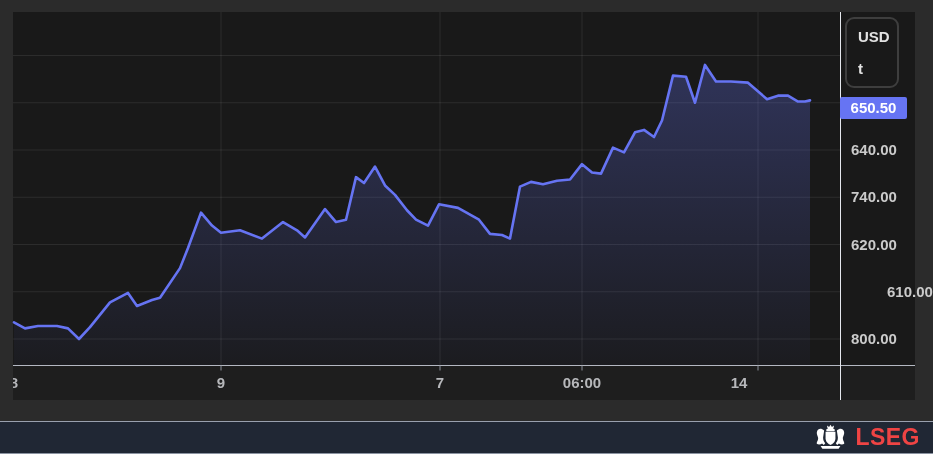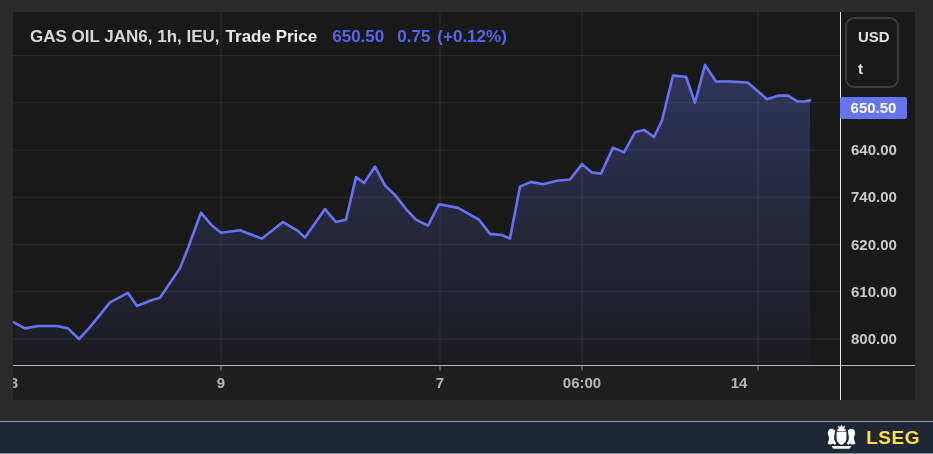--- a/index.html
+++ b/index.html
@@ -21,21 +21,21 @@
   .ytick{position:absolute;left:851px;font-size:15px;font-weight:600;color:#cbcbcb;}
   .usd-box{position:absolute;left:845px;top:17px;width:54px;height:71px;border:2px solid #3e3e3e;
            border-radius:9px;box-sizing:border-box;color:#e2e2e2;font-size:15px;font-weight:600;}
   .usd-top{position:absolute;left:11px;top:9px;}
   .usd-bottom{position:absolute;left:11px;top:41px;}
   .price-tag{position:absolute;left:840px;width:67px;height:22px;background:#6674f3;border-radius:2px;
              color:#ffffff;font-size:15px;font-weight:700;line-height:22px;text-align:center;}
   .bottom-bar{position:absolute;left:0;top:421px;width:933px;height:31px;background:#202734;
               border-top:1px solid #99a0ae;border-bottom:1px solid #8b93a1;}
   .lseg-wrap{position:absolute;right:13px;top:2px;height:27px;display:flex;align-items:center;gap:9px;}
-  .lseg-text{color:#fde047;font-size:19px;font-weight:700;letter-spacing:0.5px;line-height:27px;}
+  .lseg-text{color:#ef4444;font-size:23px;font-weight:700;letter-spacing:0.5px;line-height:27px;}
   .crest{width:31px;height:27px;}
 </style>
 </head>
 <body>
 
 <div class="stage">
 
   <div class="panel"></div>
   <div class="axis-strip"></div>
 
@@ -68,36 +68,33 @@
         <line x1="440" x2="440" y1="365.5" y2="370.5" stroke="#8a8f99" stroke-width="1"></line>
         <line x1="582" x2="582" y1="365.5" y2="370.5" stroke="#8a8f99" stroke-width="1"></line>
         <line x1="758" x2="758" y1="365.5" y2="370.5" stroke="#8a8f99" stroke-width="1"></line>
       </g>
   </svg>
 
   <div class="hit" style="left:13px;top:12px;width:827px;height:353px;"></div>
   <div class="hit" style="left:841px;top:12px;width:74px;height:388px;"></div>
   <div class="hit" style="left:13px;top:366px;width:827px;height:34px;"></div>
 
-  <div class="title-row">
-    <span class="t-sym">GAS OIL JAN6, 1h, IEU,</span><span class="t-field">Trade Price</span><span class="t-last">650.50</span><span class="t-chg">0.75</span><span class="t-pct">(+0.12%)</span>
-  </div>
 
   <div id="x-labels">
       <div class="xtick" style="left: 1px;">8</div>
       <div class="xtick" style="left: 208px;">9</div>
       <div class="xtick" style="left: 427px;">7</div>
       <div class="xtick" style="left: 569px;">06:00</div>
       <div class="xtick" style="left: 726px;">14</div>
     </div>
   <div id="y-labels">
       <div class="ytick" style="top: 141px;">640.00</div>
       <div class="ytick" style="top: 188.25px;">740.00</div>
       <div class="ytick" style="top: 235.5px;">620.00</div>
-      <div class="ytick" style="top: 282.75px;">610.00</div>
+      <div class="ytick" style="top: 282.75px; margin-left: 36px;">610.00</div>
       <div class="ytick" style="top: 330px;">800.00</div>
     </div>
 
   <div class="usd-box">
     <span class="usd-top">USD</span>
     <span class="usd-bottom">t</span>
   </div>
 
   <div class="price-tag" id="price-tag" style="top: 97.3875px;">
     <span>650.50</span>

